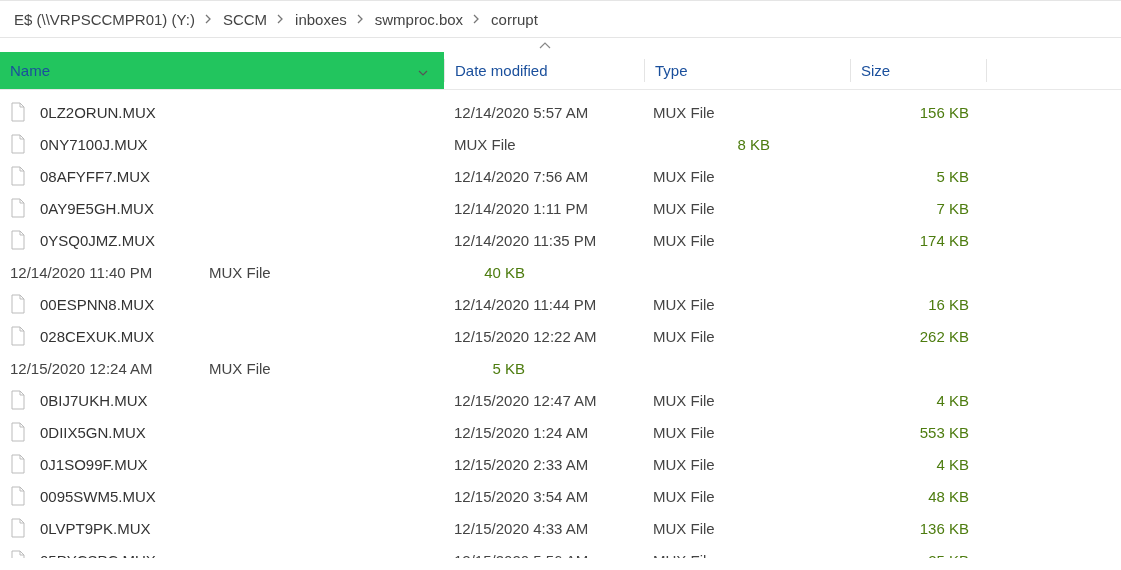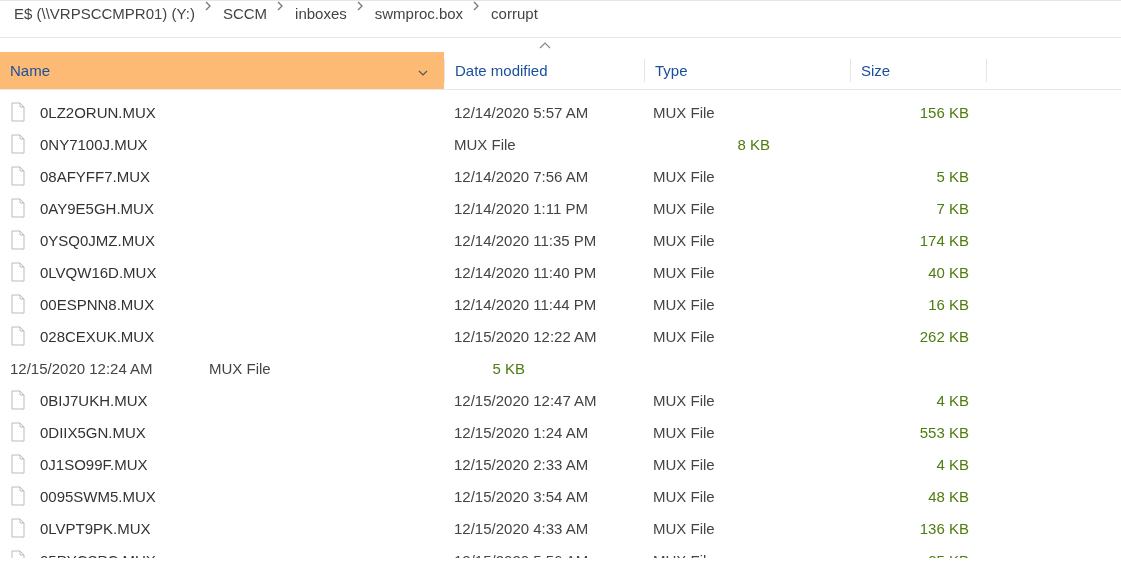--- a/index.html
+++ b/index.html
@@ -11,21 +11,21 @@
       font-family: "Segoe UI", Tahoma, sans-serif;
       font-size: 14px;
       color: #333;
       background: #fff;
       width: 1121px;
       height: 570px;
       overflow: hidden;
     }
     .breadcrumb {
       display: flex;
-      align-items: flex-start;
+      align-items: center;
       height: 38px;
       padding: 0 8px;
       border-top: 1px solid #e5e5e5;
       border-bottom: 1px solid #e5e5e5;
       font-size: 15px;
       color: #444;
     }
     .breadcrumb-item {
       padding: 4px 6px;
       cursor: pointer;
@@ -56,21 +56,21 @@
       position: relative;
       cursor: pointer;
     }
     .col-divider {
       border-left: 1px solid #e4e4e4;
       height: 60%;
       align-self: center;
     }
     .col-name {
       width: 444px;
-      background: #fdba74;
+      background: #22c55e;
     }
     .col-name .dropdown-arrow {
       margin-left: auto;
       margin-right: 6px;
       color: #5a5a5a;
     }
     .sort-indicator {
       position: absolute;
       top: -12px;
       left: 50%;
@@ -250,27 +250,20 @@
             <path d="M2 1 H10 L14 5 V19 H2 Z" fill="#fff" stroke="#bbb" stroke-width="1"></path>
             <path d="M10 1 V5 H14" fill="none" stroke="#bbb" stroke-width="1"></path>
           </svg></span>
         <span>0YSQ0JMZ.MUX</span>
       </div>
       <div class="cell-date">12/14/2020 11:35 PM</div>
       <div class="cell-type">MUX File</div>
       <div class="cell-size">174 KB</div>
     </div>
     <div class="file-row">
-      <div class="cell-name">
-        <span class="file-icon"><svg width="16" height="20" viewBox="0 0 16 20">
-            <path d="M2 1 H10 L14 5 V19 H2 Z" fill="#fff" stroke="#bbb" stroke-width="1"></path>
-            <path d="M10 1 V5 H14" fill="none" stroke="#bbb" stroke-width="1"></path>
-          </svg></span>
-        <span>0LVQW16D.MUX</span>
-      </div>
       <div class="cell-date">12/14/2020 11:40 PM</div>
       <div class="cell-type">MUX File</div>
       <div class="cell-size">40 KB</div>
     </div>
     <div class="file-row">
       <div class="cell-name">
         <span class="file-icon"><svg width="16" height="20" viewBox="0 0 16 20">
             <path d="M2 1 H10 L14 5 V19 H2 Z" fill="#fff" stroke="#bbb" stroke-width="1"></path>
             <path d="M10 1 V5 H14" fill="none" stroke="#bbb" stroke-width="1"></path>
           </svg></span>

